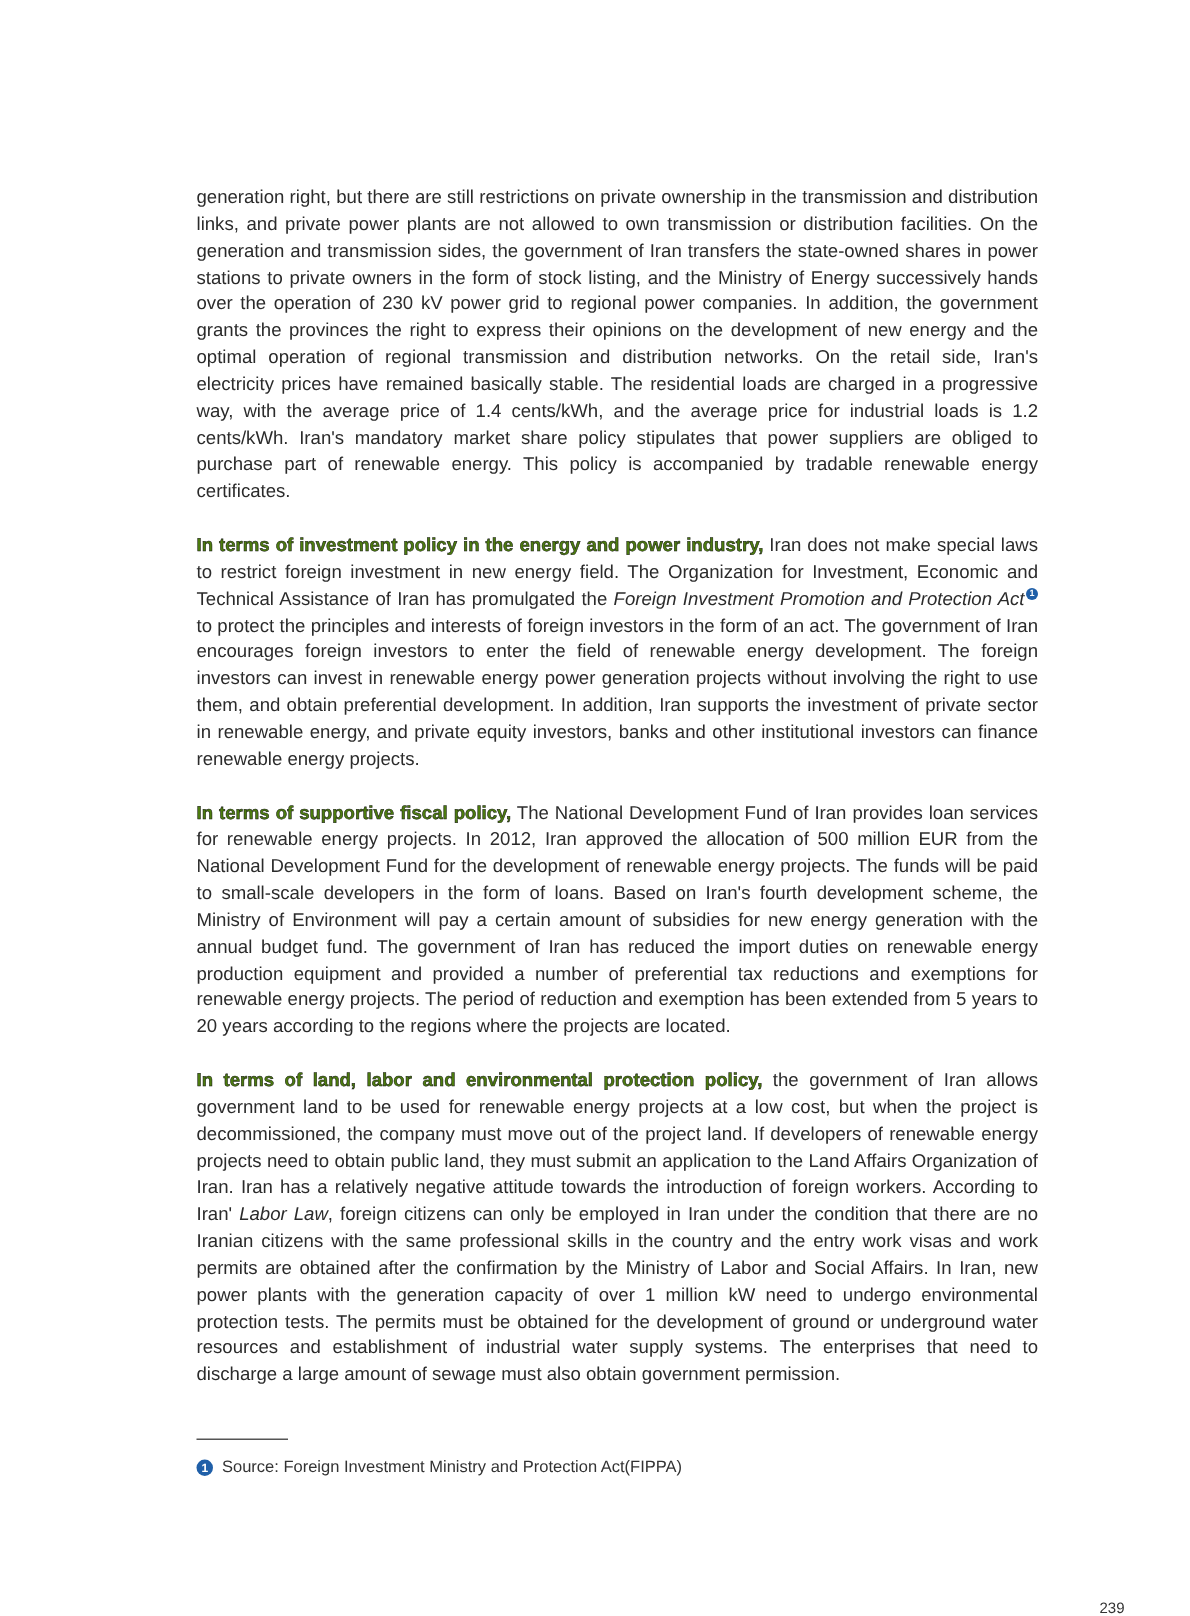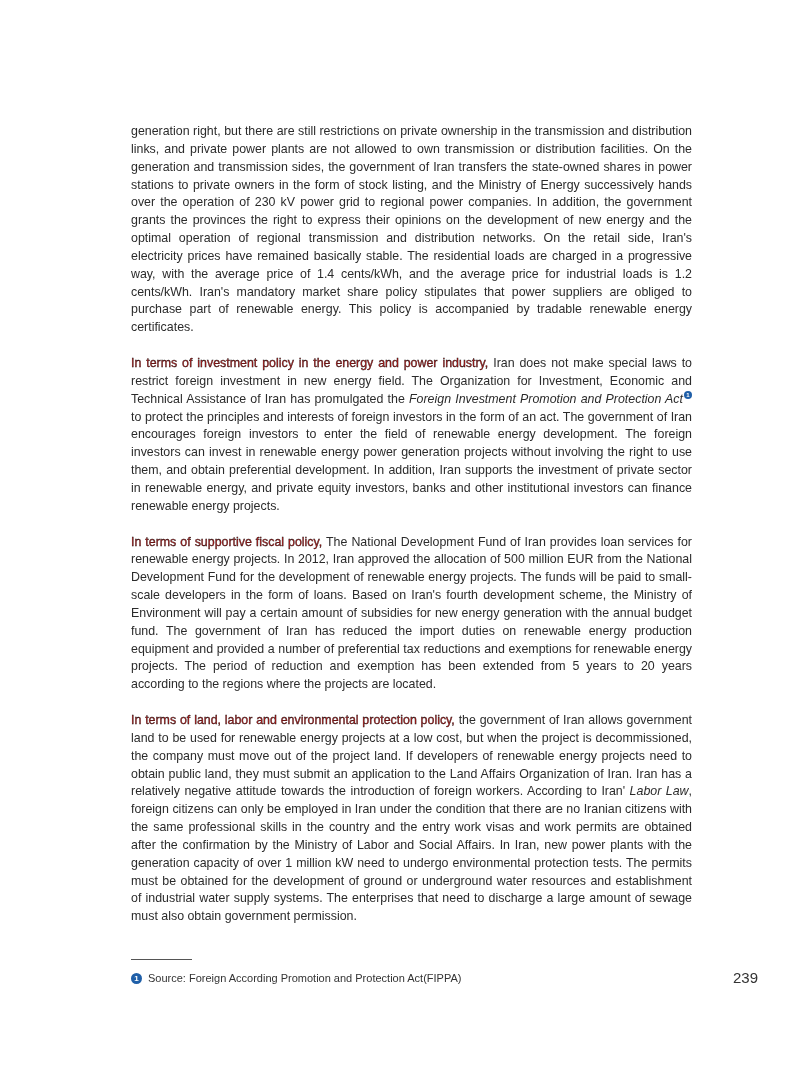--- a/index.html
+++ b/index.html
@@ -4,42 +4,42 @@
 <style>
   html, body { margin: 0; padding: 0; background: #ffffff; }
   body { width: 793px; height: 1077px; position: relative; overflow: hidden; }
   .page {
     position: absolute; left: 131px; top: 123px; width: 561px;
     font-family: "Liberation Sans", sans-serif;
     font-size: 12.4px; line-height: 17.85px; color: #2b2b2b;
     text-align: justify;
   }
   .para { margin: 0 0 17.9px 0; }
-  .lead { color: #b91c1c; font-weight: normal; -webkit-text-stroke: 0.35px #111; }
+  .lead { color: #4d7c0f; font-weight: bold; -webkit-text-stroke: 0.35px #111; }
   .it { font-style: italic; margin-top: 41px; }
   .fn-marker {
     display: inline-block; width: 8px; height: 8px; border-radius: 50%;
     background: #1f5fa8; color: #fff; font-size: 6px; line-height: 8px;
     text-align: center; vertical-align: super; font-weight: bold;
     position: relative; top: -1px; margin-left: 1px;
   }
   .fn-rule { position: absolute; left: 131px; top: 959px; width: 61px; height: 1px; background: #555; }
   .footnote {
     position: absolute; left: 131px; top: 972px;
     font-family: "Liberation Sans", sans-serif; font-size: 11px; color: #333;
     display: flex; align-items: center;
   }
   .footnote .fn-marker-lg {
     display: inline-block; width: 11px; height: 11px; border-radius: 50%;
     background: #1f5fa8; color: #fff; font-size: 8px; line-height: 11px;
     text-align: center; font-weight: bold; margin-right: 6px;
   }
   .page-num {
-    position: absolute; left: 733px; top: 969px;
-    font-family: "Liberation Sans", sans-serif; font-size: 15px; color: #333;
+    position: absolute; left: 733px; top: 1067px;
+    font-family: "Liberation Sans", sans-serif; font-size: 10px; color: #333;
   }
 </style>
 </head>
 <body>
 
 <div class="page">
   <p class="para">
     <span>generation right, but there are still restrictions on private ownership in the transmission and distribution links, and private power plants are not allowed to own transmission or distribution facilities. On the generation and transmission sides, the government of Iran transfers the state-owned shares in power stations to private owners in the form of stock listing, and the Ministry of Energy successively hands over the operation of 230 kV power grid to regional power companies. In addition, the government grants the provinces the right to express their opinions on the development of new energy and the optimal operation of regional transmission and distribution networks. On the retail side, Iran's electricity prices have remained basically stable. The residential loads are charged in a progressive way, with the average price of 1.4 cents/kWh, and the average price for industrial loads is 1.2 cents/kWh.  Iran's mandatory market share policy stipulates that power suppliers are obliged to purchase part of renewable energy. This policy is accompanied by tradable renewable energy certificates.</span>
   </p>
 
@@ -53,16 +53,16 @@
 
   <p class="para">
     <span class="lead">In terms of land, labor and environmental protection policy,</span><span> the government of Iran allows government land to be used for renewable energy projects at a low cost, but when the project is decommissioned, the company must move out of the project land. If developers of renewable energy projects need to obtain public land, they must submit an application to the Land Affairs Organization of Iran. Iran has a relatively negative attitude towards the introduction of foreign workers. According to Iran' </span><span class="it">Labor Law</span><span>, foreign citizens can only be employed in Iran under the condition that there are no Iranian citizens with the same professional skills in the country and the entry work visas and work permits are obtained after the confirmation by the Ministry of Labor and Social Affairs. In Iran, new power plants with the generation capacity of over 1 million kW need to undergo environmental protection tests. The permits must be obtained for the development of ground or underground water resources and establishment of industrial water supply systems. The enterprises that need to discharge a large amount of sewage must also obtain government permission.</span>
   </p>
 </div>
 
 <div class="fn-rule"></div>
 
 <div class="footnote">
   <span class="fn-marker-lg">1</span>
-  <span>Source: Foreign According Promotion and Protection Act(FIPPA)</span>
+  <span>Source: Foreign Investment Ministry and Protection Act(FIPPA)</span>
 </div>
 
 <div class="page-num">239</div>
 
 </body></html>

